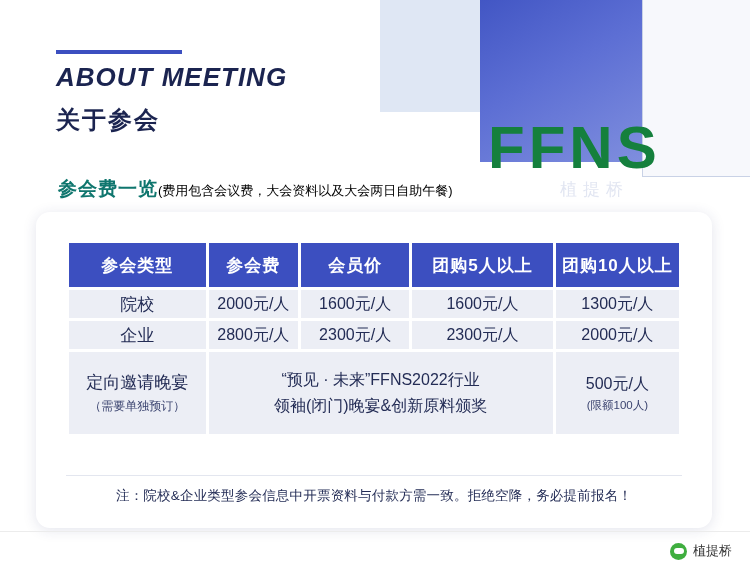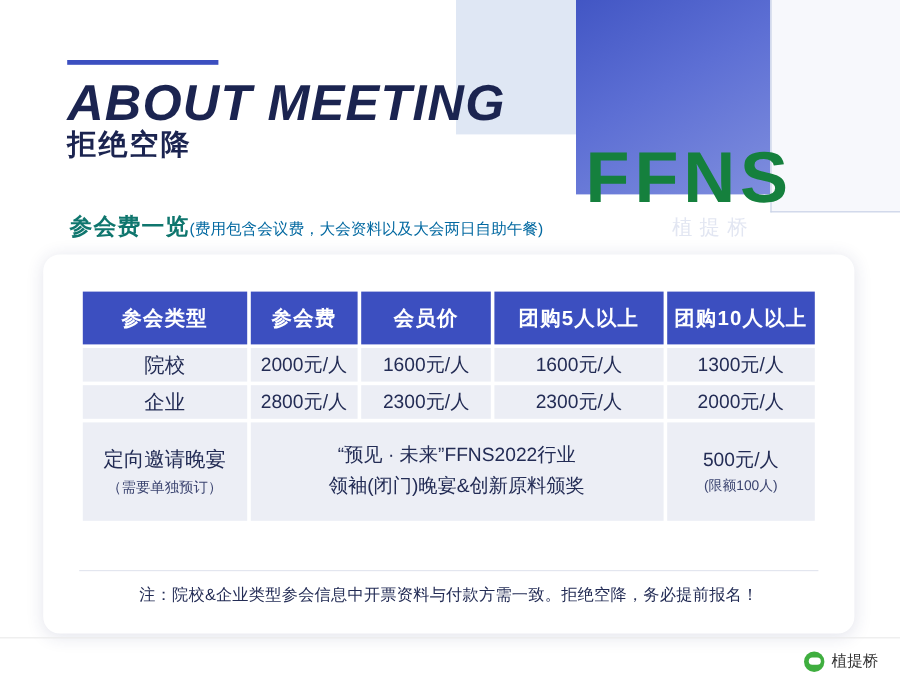--- a/index.html
+++ b/index.html
@@ -82,21 +82,21 @@
     left: 56px;
     top: 50px;
     width: 126px;
     height: 4px;
     background: #3c4fc0;
   }
   .title-en {
     position: absolute;
     left: 56px;
     top: 62px;
-    font-size: 42px;
+    font-size: 26px;
     font-weight: bold;
     font-style: italic;
     letter-spacing: 1px;
     color: #1b2450;
     white-space: nowrap;
   }
   .title-cn {
     position: absolute;
     left: 56px;
     top: 104px;
@@ -115,21 +115,21 @@
     white-space: nowrap;
   }
   .section-head .main {
     font-size: 19px;
     font-weight: bold;
     color: #0f766e;
     letter-spacing: 1px;
   }
   .section-head .note {
     font-size: 13px;
-    color: #0369a1;
+    color: #000000;
     letter-spacing: 0px;
   }
 
   
   .card {
     position: absolute;
     left: 36px;
     top: 212px;
     width: 676px;
     height: 316px;
@@ -253,21 +253,21 @@
 
   <div class="bg-block bg-lightblue"></div>
   <div class="bg-block bg-paleblue"></div>
   <div class="bg-block bg-grad"></div>
   <div class="bg-block bg-outline"></div>
   <div class="bg-ffns">FFNS</div>
   <div class="bg-ffns-sub">植提桥</div>
 
   <div class="rule"></div>
   <div class="title-en">ABOUT MEETING</div>
-  <div class="title-cn">拒绝空降</div>
+  <div class="title-cn">关于参会</div>
 
   <div class="section-head">
     <span class="main">参会费一览</span><span class="note">(费用包含会议费，大会资料以及大会两日自助午餐)</span>
   </div>
 
   <div class="card">
     <table class="fees">
       <thead>
         <tr>
           <th style="width:134px">参会类型</th>

